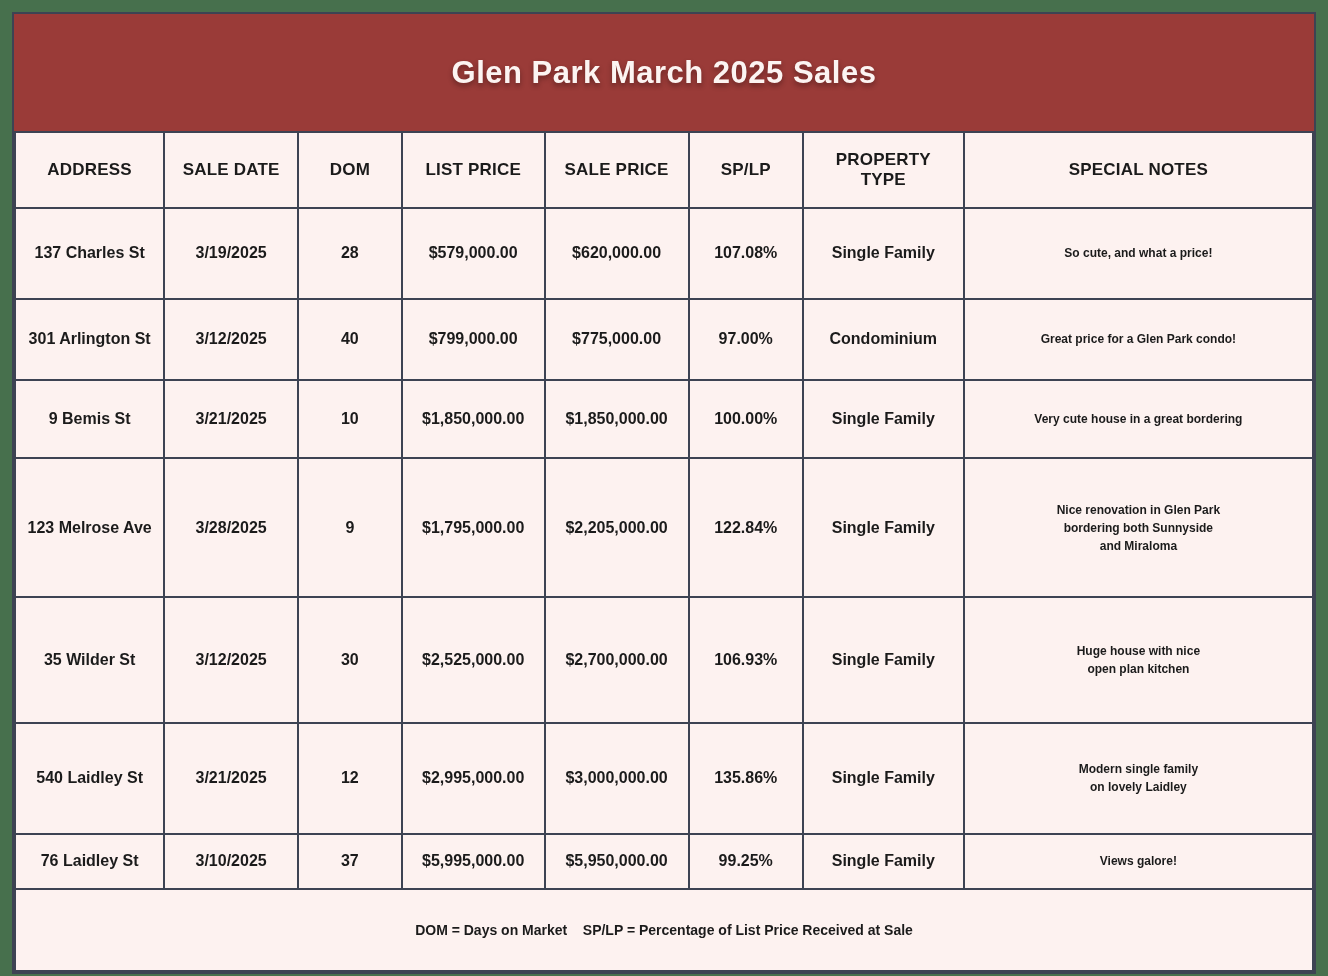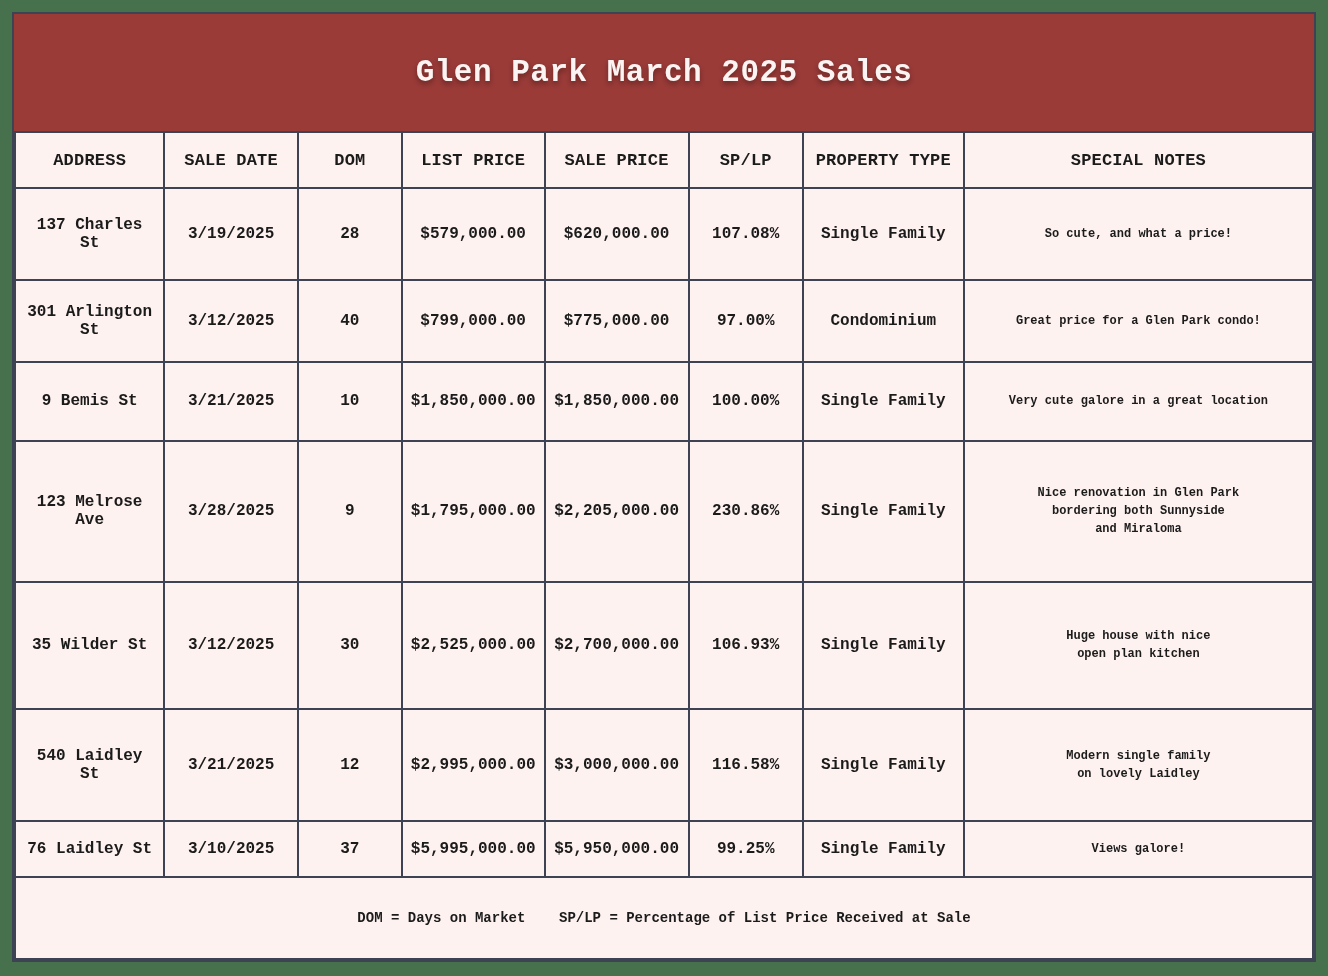--- a/index.html
+++ b/index.html
@@ -11,23 +11,22 @@
     --title:#fcf4f2;
   }
   *{box-sizing:border-box;margin:0;padding:0;}
   html,body{width:1328px;height:976px;overflow:hidden;}
   body{
     font-family:"Liberation Sans","DejaVu Sans",sans-serif;
     background:var(--green);
   }
   .frame{
     width:1328px;height:976px;
-    padding:12px 12px 14px 12px;
+    padding:12px 12px 2px 12px;
     background:var(--green);
-    font-family:Liberation Mono, monospace;
   }
   .doc{
     width:100%;height:100%;
     border:2px solid var(--slate);
     background:var(--pink);
     display:flex;flex-direction:column;
   }
   .banner{
     height:117px;flex:0 0 117px;
     background:var(--red);
@@ -55,21 +54,21 @@
   col.c5{width:8.8%}
   col.c6{width:12.4%}
   col.c7{width:26.9%}
   th,td{
     border:2px solid var(--slate);
     text-align:center;
     vertical-align:middle;
     color:var(--ink);
     padding:4px 8px;
   }
-  thead tr{height:56px;}
+  thead tr{height:76px;}
   thead th{
     font-size:17px;
     font-weight:700;
     letter-spacing:.2px;
   }
   tbody td{
     font-size:16px;
     font-weight:700;
     margin-top:32px;
   }
@@ -146,29 +145,29 @@
             <td class="c7">Great price for a Glen Park condo!</td>
           </tr>
           <tr>
             <td class="c0">9 Bemis St</td>
             <td class="c1">3/21/2025</td>
             <td class="c2">10</td>
             <td class="c3">$1,850,000.00</td>
             <td class="c4">$1,850,000.00</td>
             <td class="c5">100.00%</td>
             <td class="c6">Single Family</td>
-            <td class="c7">Very cute galore in a great location</td>
+            <td class="c7">Very cute house in a great bordering</td>
           </tr>
           <tr>
             <td class="c0">123 Melrose Ave</td>
             <td class="c1">3/28/2025</td>
             <td class="c2">9</td>
             <td class="c3">$1,795,000.00</td>
             <td class="c4">$2,205,000.00</td>
-            <td class="c5">230.86%</td>
+            <td class="c5">122.84%</td>
             <td class="c6">Single Family</td>
             <td class="c7">Nice renovation in Glen Park
 bordering both Sunnyside
 and Miraloma</td>
           </tr>
           <tr>
             <td class="c0">35 Wilder St</td>
             <td class="c1">3/12/2025</td>
             <td class="c2">30</td>
             <td class="c3">$2,525,000.00</td>
@@ -177,21 +176,21 @@
             <td class="c6">Single Family</td>
             <td class="c7">Huge house with nice
 open plan kitchen</td>
           </tr>
           <tr>
             <td class="c0">540 Laidley St</td>
             <td class="c1">3/21/2025</td>
             <td class="c2">12</td>
             <td class="c3">$2,995,000.00</td>
             <td class="c4">$3,000,000.00</td>
-            <td class="c5">116.58%</td>
+            <td class="c5">135.86%</td>
             <td class="c6">Single Family</td>
             <td class="c7">Modern single family
 on lovely Laidley</td>
           </tr>
           <tr>
             <td class="c0">76 Laidley St</td>
             <td class="c1">3/10/2025</td>
             <td class="c2">37</td>
             <td class="c3">$5,995,000.00</td>
             <td class="c4">$5,950,000.00</td>

